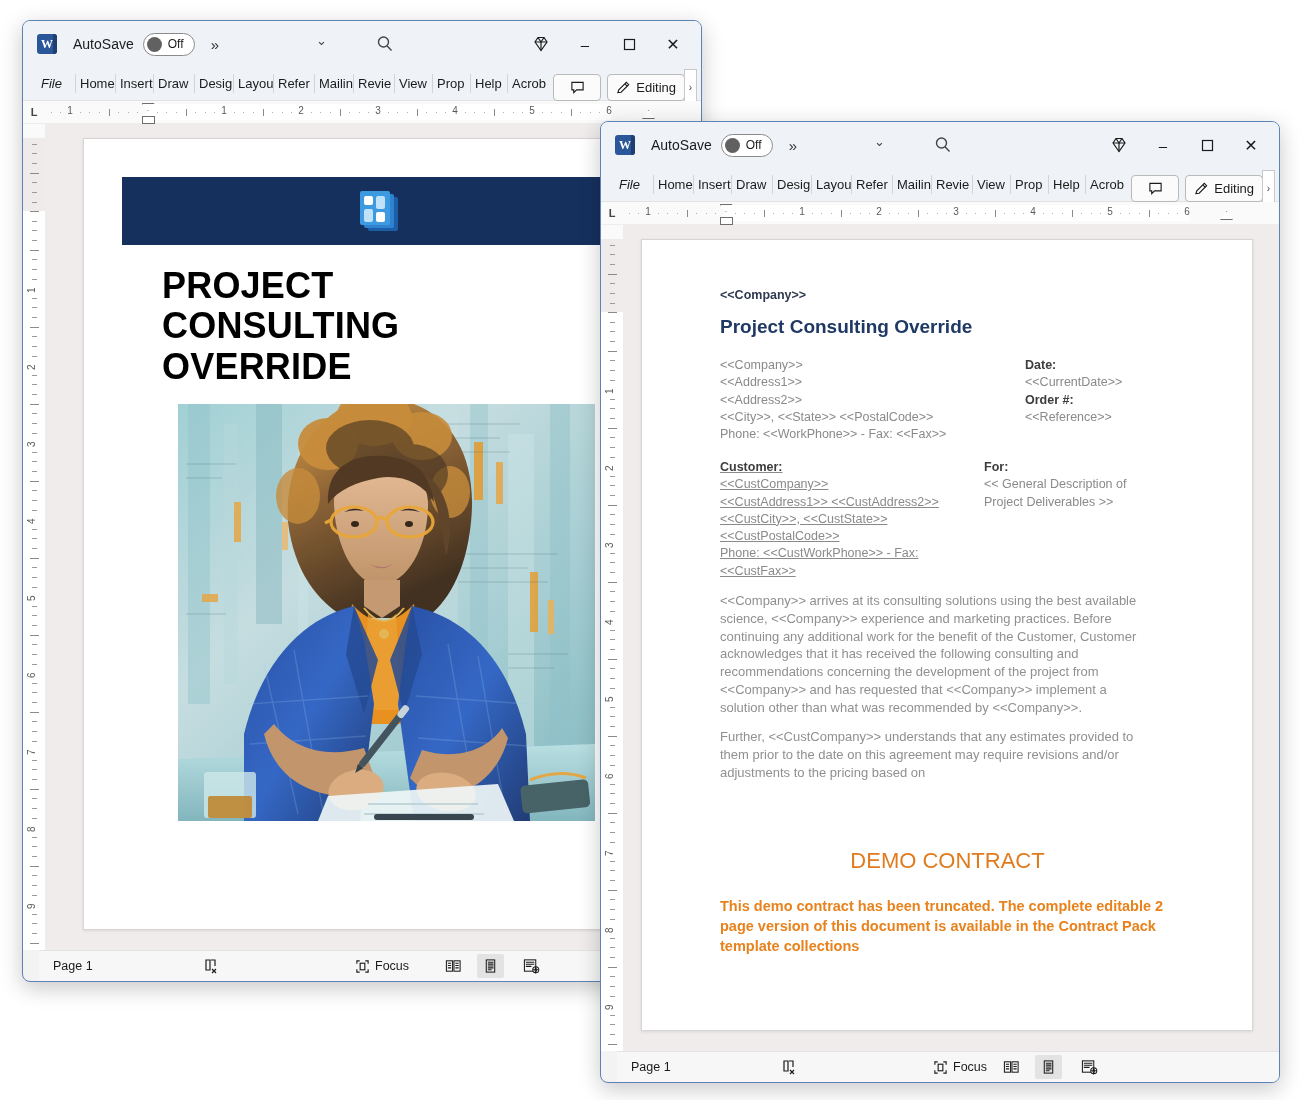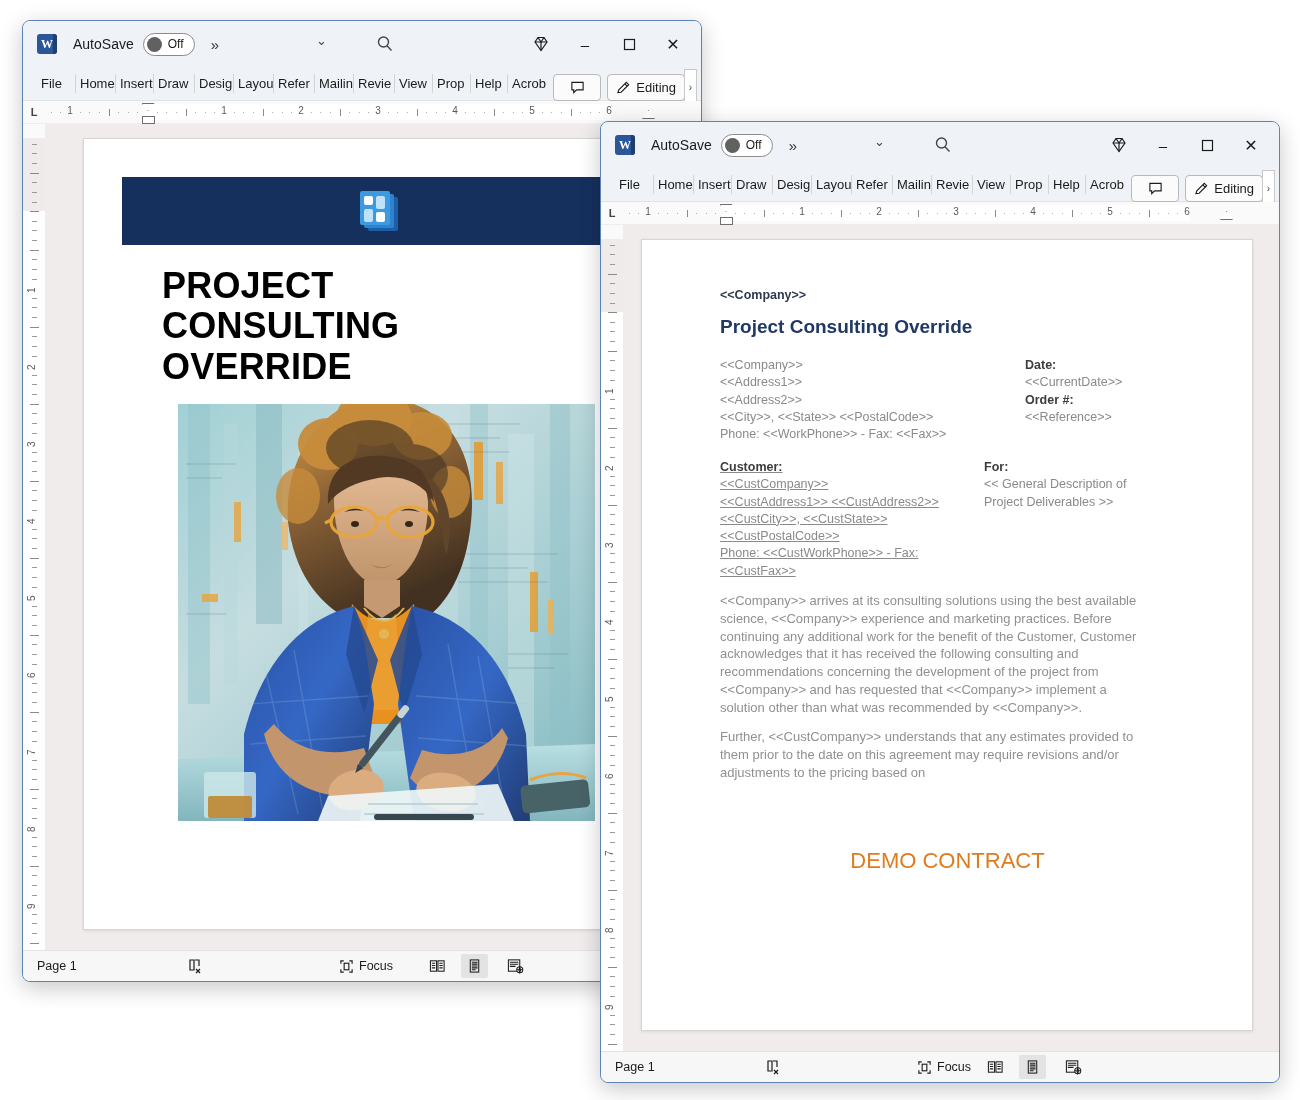--- a/index.html
+++ b/index.html
@@ -70,21 +70,21 @@
     font-size:13px;color:#1b1b1b;
     display:flex;align-items:center;justify-content:flex-start;
     overflow:hidden;white-space:nowrap;
     box-sizing:border-box;
     padding:0 5px;
     position:relative;
   }
   .tab + .tab::before{
     content:"";position:absolute;left:0;top:7px;bottom:7px;width:1px;background:#d4d4d4;
   }
-  .tab.first{padding-left:10px;padding-right:10px;}
+  .tab.first{padding-left:10px;padding-right:10px;font-style:italic;}
   .tab.first::before{display:none;}
   .tabbar-right{position:absolute;right:4px;top:2px;display:flex;align-items:center;gap:6px;}
   .pill{
     height:27px;border:1px solid #b9b9b9;border-radius:4px;background:#fbfbfb;
     display:flex;align-items:center;justify-content:center;gap:5px;
     padding:0 8px;font-size:13px;color:#1b1b1b;box-sizing:border-box;
   }
   .pill.comment{width:48px;}
   .overflow-chev{
     width:13px;height:36px;background:#fff;border:1px solid #c9c9c9;
@@ -144,21 +144,21 @@
   .page{
     position:absolute;background:#ffffff;
     border:1px solid #d8d4d4;
     box-shadow:0 1px 3px rgba(0,0,0,.09);
   }
   
   .statusbar{
     height:30px;flex:0 0 30px;background:#f7f7f7;
     border-top:1px solid #e3e3e3;
     display:flex;align-items:center;position:relative;
-    font-size:12.5px;color:#1b1b1b;
+    font-size:12.5px;color:#1b1b1b;margin-left:16px;
   }
   .sb-item{position:absolute;display:flex;align-items:center;gap:5px;height:24px;padding:0 6px;}
   .sb-item.active{background:#e3e3e3;border-radius:2px;}
   
   .pk-banner{
     position:absolute;background:#16305e;
     display:flex;align-items:center;justify-content:center;gap:12px;
   }
   .pk-logo{position:relative;width:44px;height:44px;flex:0 0 auto;}
   .pk-logo .sheet{position:absolute;border-radius:2px;}
@@ -891,20 +891,21 @@
           <div>&lt;&lt; General Description of</div>
           <div>Project Deliverables &gt;&gt;</div>
         </div>
 
         <div class="w2-para" style="left:78px;top:352px;width:432px;">&lt;&lt;Company&gt;&gt; arrives at its consulting solutions using the best available science, &lt;&lt;Company&gt;&gt; experience and marketing practices. Before continuing any additional work for the benefit of the Customer, Customer acknowledges that it has received the following consulting and recommendations concerning the development of the project from &lt;&lt;Company&gt;&gt; and has requested that &lt;&lt;Company&gt;&gt; implement a solution other than what was recommended by &lt;&lt;Company&gt;&gt;.</div>
 
         <div class="w2-para" style="left:78px;top:488px;width:425px;">Further, &lt;&lt;CustCompany&gt;&gt; understands that any estimates provided to them prior to the date on this agreement may require revisions and/or adjustments to the pricing based on</div>
 
         <div class="w2-demo-title" style="left:78px;top:608px;width:455px;">DEMO CONTRACT</div>
 
+        <div class="w2-demo-text" style="left:78px;top:656px;width:445px;">This demo contract has been truncated. The complete editable 2 page version of this document is available in the Contract Pack template collections</div>
       </div>
     </div>
   </div>
 
   <div class="statusbar">
     <div class="sb-item" style="left:8px;">
       <span>Page 1</span>
     </div>
     <div class="sb-item" style="left:158px;">
       <svg width="16" height="16" viewBox="0 0 16 16" fill="none" stroke="#1b1b1b" stroke-width="1.2">

